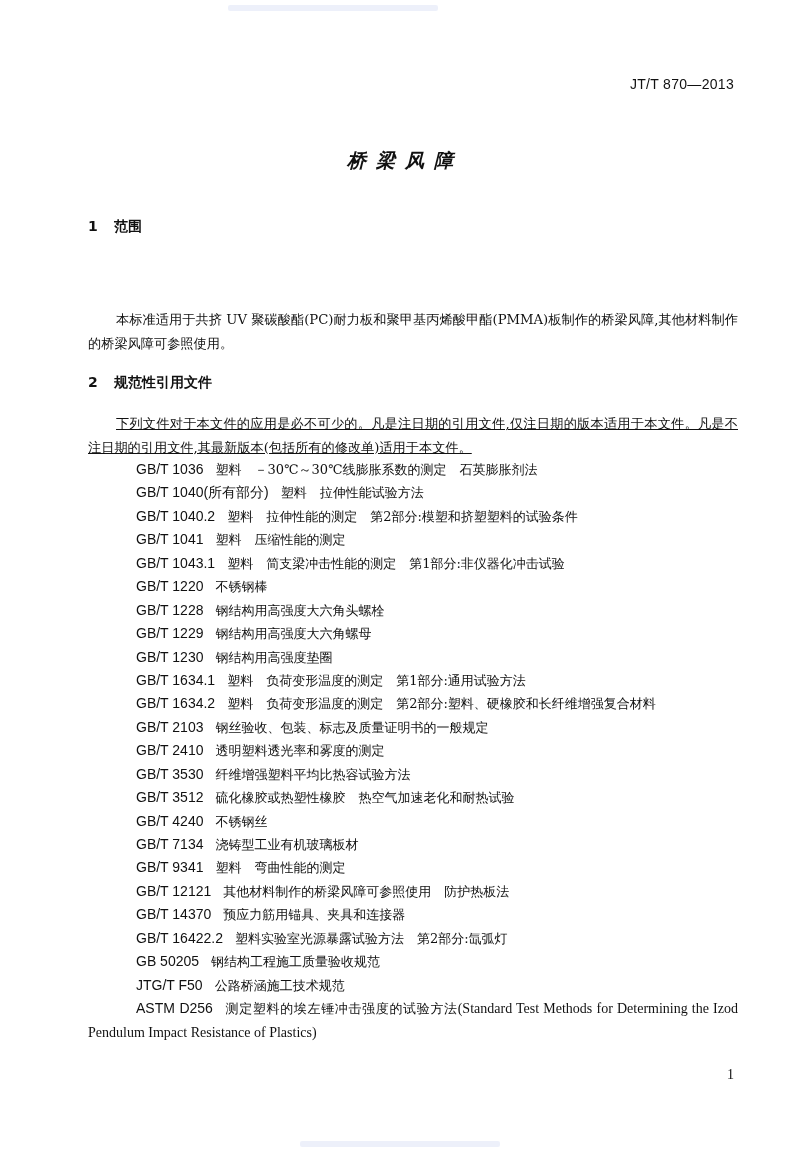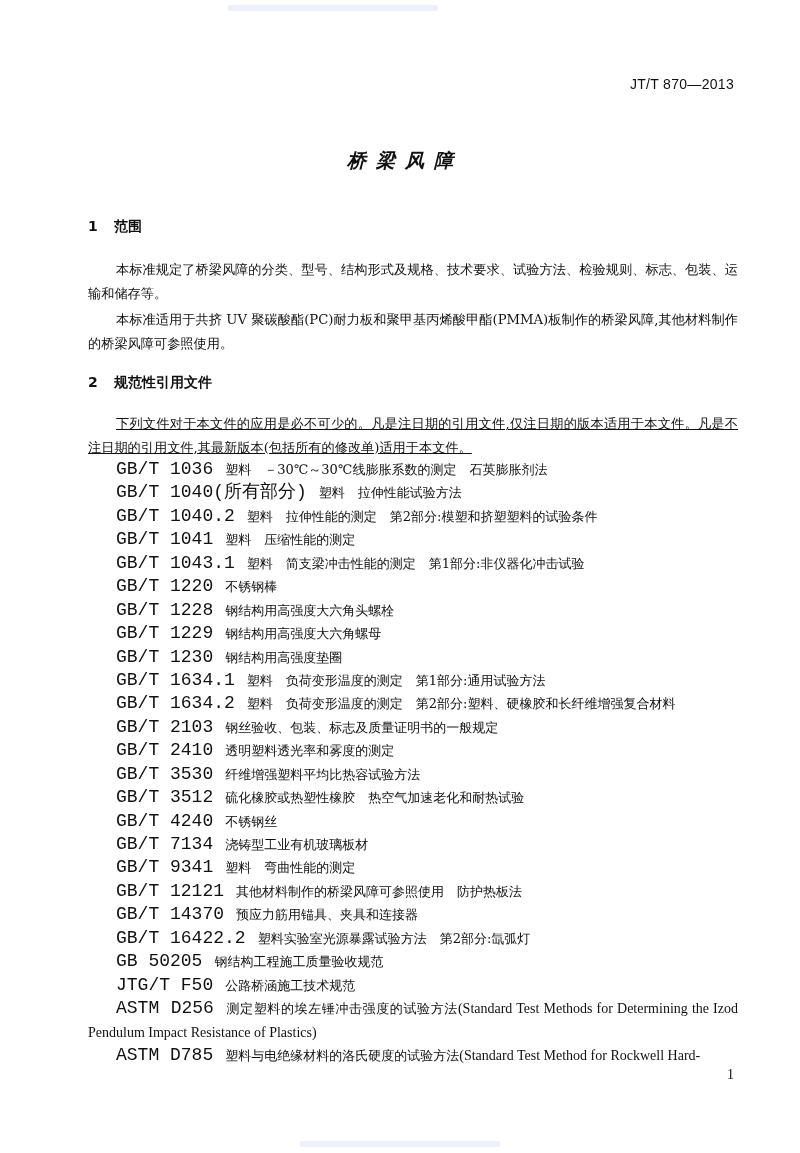--- a/index.html
+++ b/index.html
@@ -8,40 +8,39 @@
   .watermark { position: absolute; left: 225px; width: 210px; height: 6px; background: #e6eaf8; border-radius: 2px; opacity: .7; }
   .wm-top { top: 5px; left: 228px; }
   .wm-bottom { top: 1141px; left: 300px; width: 200px; }
   .std-code { position: absolute; right: 66px; top: 76px; font-family: "Liberation Sans", sans-serif; font-size: 14px; letter-spacing: 0.3px; }
   .title { position: absolute; left: 0; width: 800px; top: 148px; text-align: center; font-family: "DejaVu Sans", sans-serif; font-size: 19px; font-weight: bold; letter-spacing: 10px; padding-left: 10px; box-sizing: border-box; font-style: italic; }
   .h2 { position: absolute; left: 88px; font-family: "DejaVu Sans", sans-serif; font-size: 14px; font-weight: bold; }
   .h2 .num { display: inline-block; width: 26px; }
   .para { position: absolute; left: 88px; width: 650px; font-family: "DejaVu Serif", serif; font-size: 13.2px; line-height: 23.5px; text-indent: 28px; text-align: justify; }
   .refs { position: absolute; left: 88px; top: 458px; width: 650px; font-family: "DejaVu Serif", serif; font-size: 13px; }
   .ref { height: 23.45px; line-height: 23.45px; padding-left: 28px; white-space: nowrap; overflow: hidden; }
-  .ref .code { font-family: Liberation Mono, monospace; font-size: 18px; margin-right: 12px; }
+  .ref .code { font-family: Liberation Sans, sans-serif; font-size: 14px; margin-right: 12px; margin-left: 20px; }
   .ref-wrap { padding-left: 0; text-indent: 28px; white-space: normal; height: auto; text-align: justify; line-height: 23.5px; }
   .ref-wrap .en { font-family: "Liberation Serif", serif; font-size: 14px; }
   .pagenum { position: absolute; right: 66px; top: 1067px; font-family: "Liberation Serif", serif; font-size: 14px; }
 </style>
 </head>
 <body>
 
 <div class="page">
 
   <div class="watermark wm-top"></div>
 
   <div class="std-code">JT/T 870—2013</div>
 
   <div class="title">桥梁风障</div>
 
   <div class="h2" style="top:218px;">
     <span class="num">1</span><span>范围</span>
   </div>
-  <div class="para" style="top:258px;">本标准规定了桥梁风障的分类、型号、结构形式及规格、技术要求、试验方法、检验规则、标志、包装、运输和储存等。</div>
   <div class="para" style="top:308px;">本标准适用于共挤 UV 聚碳酸酯(PC)耐力板和聚甲基丙烯酸甲酯(PMMA)板制作的桥梁风障,其他材料制作的桥梁风障可参照使用。</div>
 
   <div class="h2" style="top:374px;">
     <span class="num">2</span><span>规范性引用文件</span>
   </div>
   <div class="para" style="top:412px;text-decoration:underline;">下列文件对于本文件的应用是必不可少的。凡是注日期的引用文件,仅注日期的版本适用于本文件。凡是不注日期的引用文件,其最新版本(包括所有的修改单)适用于本文件。</div>
 
   <div class="refs">
     <div class="ref"><span class="code">GB/T 1036</span><span>塑料　－30℃～30℃线膨胀系数的测定　石英膨胀剂法</span></div>
     <div class="ref"><span class="code">GB/T 1040(所有部分)</span><span>塑料　拉伸性能试验方法</span></div>
@@ -61,19 +60,18 @@
     <div class="ref"><span class="code">GB/T 4240</span><span>不锈钢丝</span></div>
     <div class="ref"><span class="code">GB/T 7134</span><span>浇铸型工业有机玻璃板材</span></div>
     <div class="ref"><span class="code">GB/T 9341</span><span>塑料　弯曲性能的测定</span></div>
     <div class="ref"><span class="code">GB/T 12121</span><span>其他材料制作的桥梁风障可参照使用　防护热板法</span></div>
     <div class="ref"><span class="code">GB/T 14370</span><span>预应力筋用锚具、夹具和连接器</span></div>
     <div class="ref"><span class="code">GB/T 16422.2</span><span>塑料实验室光源暴露试验方法　第2部分:氙弧灯</span></div>
     <div class="ref"><span class="code">GB 50205</span><span>钢结构工程施工质量验收规范</span></div>
     <div class="ref"><span class="code">JTG/T F50</span><span>公路桥涵施工技术规范</span></div>
 
     <div class="ref ref-wrap"><span class="code">ASTM D256</span><span>测定塑料的埃左锤冲击强度的试验方法</span><span class="en">(Standard Test Methods for Determining the Izod Pendulum Impact Resistance of Plastics)</span></div>
-    <div class="ref ref-wrap"><span class="code">ASTM D785</span><span>塑料与电绝缘材料的洛氏硬度的试验方法</span><span class="en">(Standard Test Method for Rockwell Hard-</span></div>
   </div>
 
   <div class="pagenum">1</div>
 
   <div class="watermark wm-bottom"></div>
 </div>
 
 </body></html>

